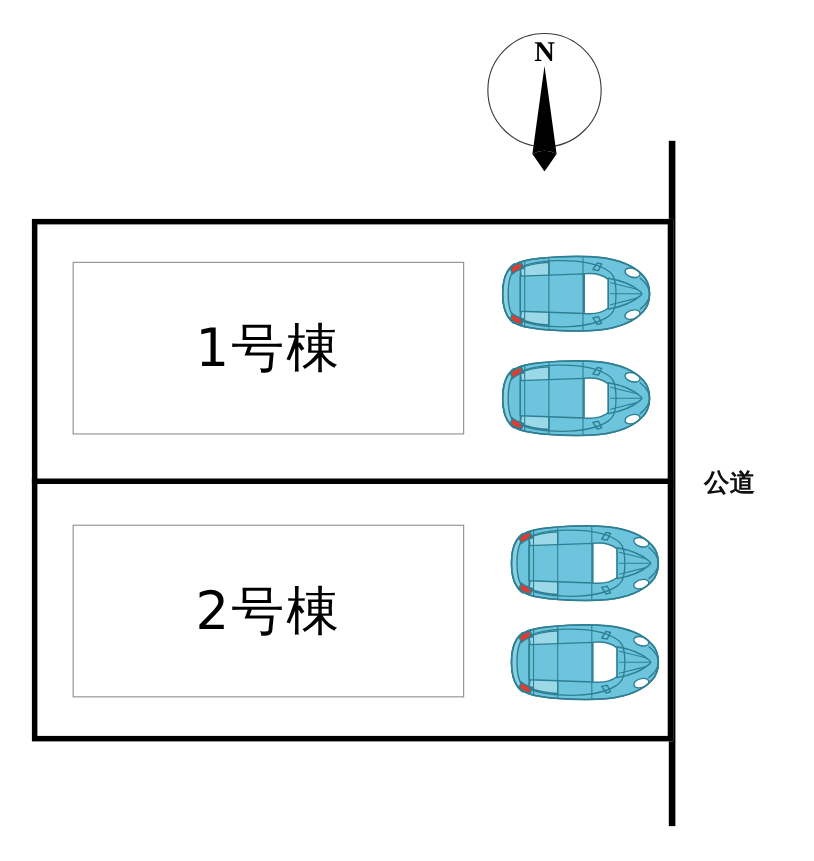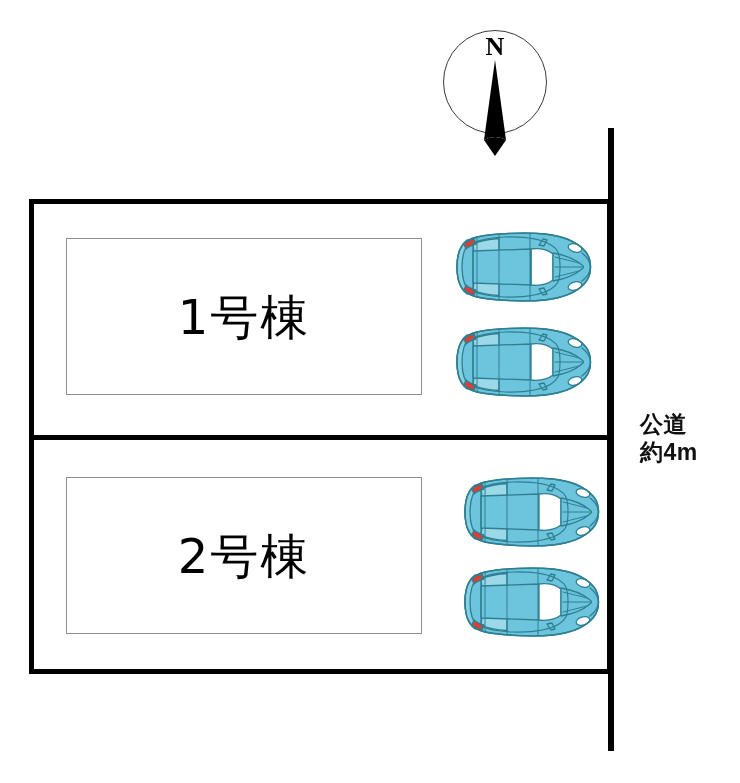--- a/index.html
+++ b/index.html
@@ -83,21 +83,21 @@
     top: 128px;
     width: 6px;
     height: 623px;
     background: #000000;
   }
 
   
   .road-label {
     position: absolute;
     left: 640px;
-    top: 410px;
+    top: 424px;
     width: 96px;
     color: #111111;
     line-height: 1.22;
     font-size: 23px;
     font-weight: 600;
     letter-spacing: 0.5px;
   }
   .road-label div {
     white-space: nowrap;
   }
@@ -157,21 +157,20 @@
         <path d="M41 110 L52 126 L63 110 Q52 104 41 110 Z" fill="#000000"></path>
       </svg>
     </div>
     <div class="compass-letter">N</div>
   </div>
 
   <div class="road-line"></div>
 
   <div class="road-label">
     <div>公道</div>
-    <div>約4m</div>
   </div>
 
   <div class="plot"></div>
   <div class="plot-divider"></div>
 
   <div class="building building-1">
     <span class="building-label">1号棟</span>
   </div>
 
   <div class="building building-2">

